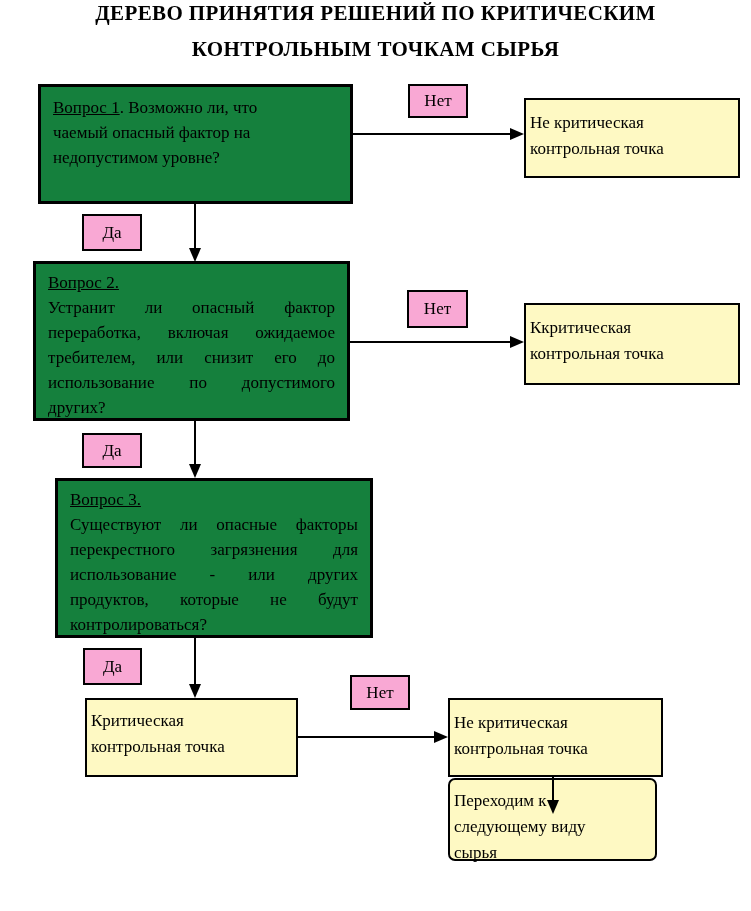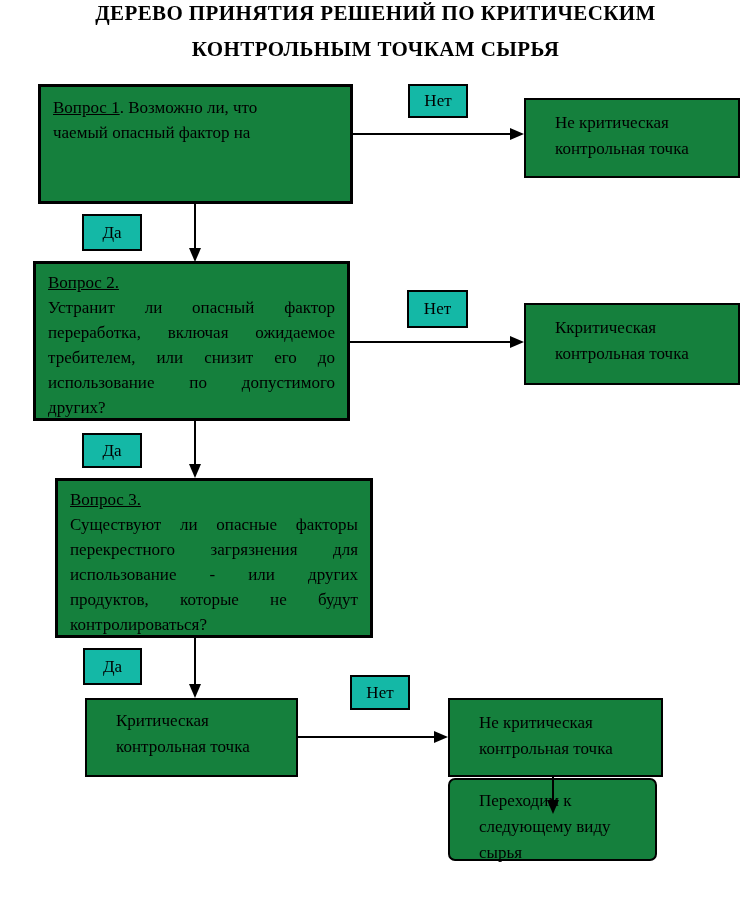--- a/index.html
+++ b/index.html
@@ -49,37 +49,37 @@
   .u { text-decoration: underline; }
 
   .albl {
     position: absolute;
     border: 2px solid #000000;
     box-sizing: border-box;
     font-size: 17px;
     display: flex;
     align-items: center;
     justify-content: center;
-    background: #14b8a6;
+    background: #f9a8d4;
   }
   #no1  { left: 408px; top: 84px;  width: 60px; height: 34px; }
   #yes1 { left: 82px;  top: 214px; width: 60px; height: 37px; }
   #no2  { left: 407px; top: 290px; width: 61px; height: 38px; }
   #yes2 { left: 82px;  top: 433px; width: 60px; height: 35px; }
   #yes3 { left: 83px;  top: 648px; width: 59px; height: 37px; }
   #no3  { left: 350px; top: 675px; width: 60px; height: 35px; }
 
   .obox {
     position: absolute;
     border: 2px solid #000000;
     box-sizing: border-box;
-    padding: 10px 14px 0 29px;
+    padding: 10px 14px 0 4px;
     font-size: 17px;
     line-height: 26px;
-    background: #15803d;
+    background: #fef9c3;
   }
   #nccp1 { left: 524px; top: 98px;  width: 216px; height: 80px; }
   #kkt   { left: 524px; top: 303px; width: 216px; height: 82px; }
   #ccp   { left: 85px;  top: 698px; width: 213px; height: 79px; padding-top: 8px; }
   #nccp2 { left: 448px; top: 698px; width: 215px; height: 79px; }
   #next  { left: 448px; top: 778px; width: 209px; height: 83px; padding-top: 8px; border-radius: 7px; }
 
   .hl { position: absolute; height: 2px; background: #000000; }
   .vl { position: absolute; width: 2px;  background: #000000; }
   .ar { position: absolute; width: 0; height: 0; }
@@ -114,20 +114,21 @@
 <body>
 
 <div id="canvas">
 
   <div class="title-line" id="title-line-1">ДЕРЕВО ПРИНЯТИЯ РЕШЕНИЙ ПО КРИТИЧЕСКИМ</div>
   <div class="title-line" id="title-line-2">КОНТРОЛЬНЫМ ТОЧКАМ СЫРЬЯ</div>
 
   <div class="qbox" id="q1">
     <div><span class="u">Вопрос 1</span><span>. Возможно ли, что</span></div>
     <div>чаемый опасный фактор на</div>
+    <div>недопустимом уровне?</div>
   </div>
 
   <div class="qbox" id="q2">
     <div class="u">Вопрос 2.</div>
     <div class="jline">Устранит ли опасный фактор</div>
     <div class="jline">переработка, включая ожидаемое</div>
     <div class="jline">требителем, или снизит его до</div>
     <div class="jline">использование по допустимого</div>
     <div>других?</div>
   </div>

